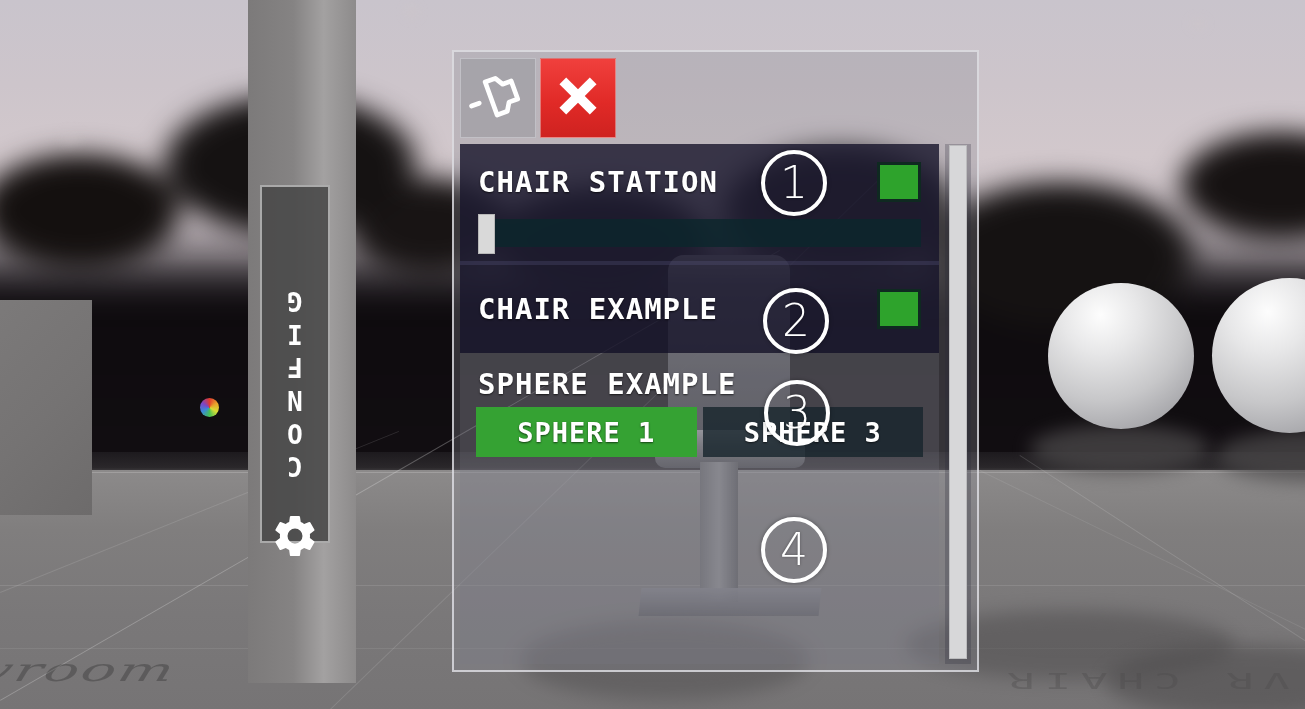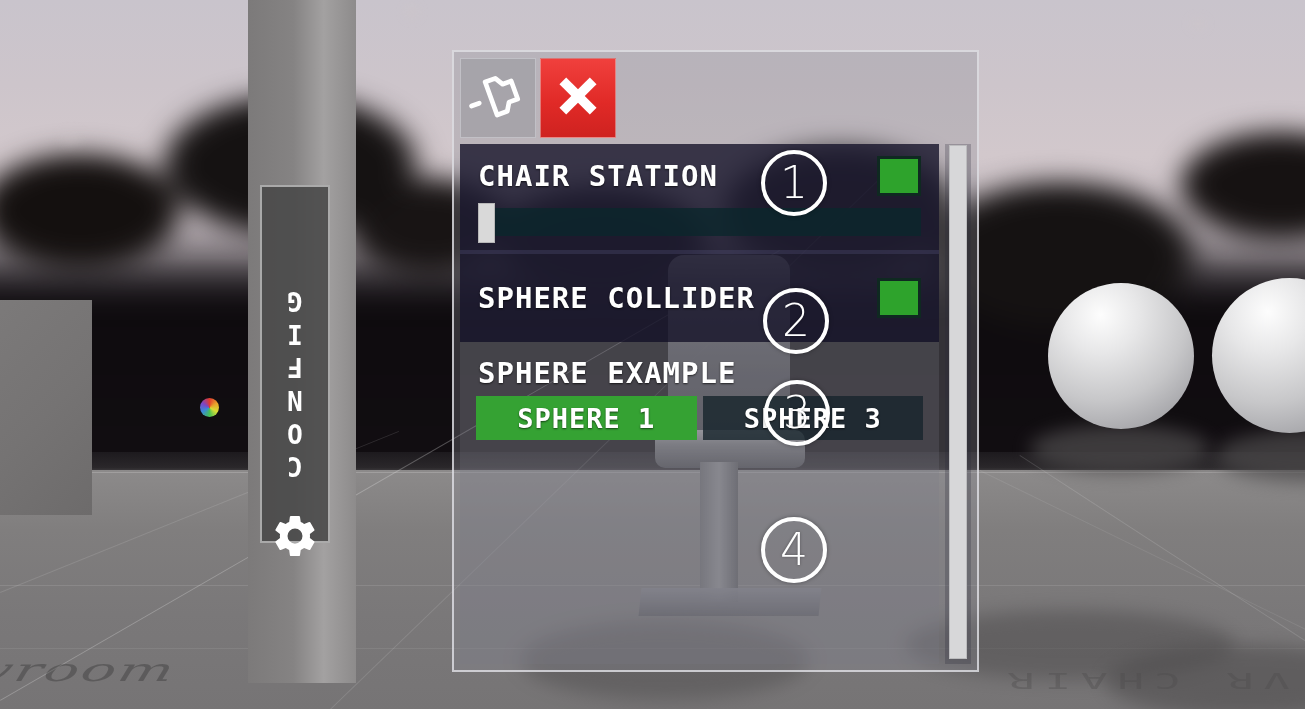--- a/index.html
+++ b/index.html
@@ -145,21 +145,21 @@
   .content { flex:1; display:flex; flex-direction:column; overflow:hidden; }
 
   .sec { position:relative; }
   .sec.dark { background:rgba(22,20,42,.80); }
   .sec.glass { background:rgba(120,122,132,.24); }
 
   .row-divider { height:4px; background:rgba(45,42,72,.85); }
 
   .row {
     display:flex; align-items:center; justify-content:space-between;
-    padding:0 18px; height:64px;
+    padding:0 18px; height:75px;
   }
   .row-label {
     color:#fff; font-size:29px; letter-spacing:1px; font-weight:bold;
     font-family:"DejaVu Sans Mono", monospace; white-space:nowrap;
     text-shadow:0 1px 2px rgba(0,0,0,.65);
   }
   .toggle {
     width:44px; height:40px; background:#2ea32c;
     border:3px solid rgba(12,28,32,.9);
     flex-shrink:0;
@@ -173,21 +173,21 @@
   }
   .slider-handle {
     position:absolute; left:0px; top:-5px; width:17px; height:40px;
     background:#d9d9d9; border:1px solid #b8b8b8;
   }
 
   
   .opt-label { padding:14px 18px 2px 18px; }
   .opt-row { display:flex; gap:6px; padding:4px 16px 16px 16px; }
   .opt-btn {
-    flex:1; height:44px;
+    flex:1; height:50px;
     display:flex; align-items:center; justify-content:center;
     background:rgba(22,36,44,.80);
     color:#fff; font-size:27px; letter-spacing:1px; font-weight:bold;
     font-family:"DejaVu Sans Mono", monospace; white-space:nowrap;
     text-shadow:0 1px 2px rgba(0,0,0,.6);
     border:none;
   }
   .opt-btn.active { background:#35a233; }
 
   
@@ -296,21 +296,21 @@
           <div class="slider-track">
             <div class="slider-handle"></div>
           </div>
         </div>
       </div>
 
       <div class="row-divider"></div>
 
       <div class="sec dark">
         <div class="row" style="height:88px;">
-          <span class="row-label">SPHERE COLLIDER</span>
+          <span class="row-label">CHAIR EXAMPLE</span>
           <span class="toggle"></span>
         </div>
       </div>
 
       <div class="sec glass" style="flex:1;">
         <div class="opt-label">
           <span class="row-label">SPHERE EXAMPLE</span>
         </div>
         <div class="opt-row">
           <button class="opt-btn active">SPHERE 1</button>

